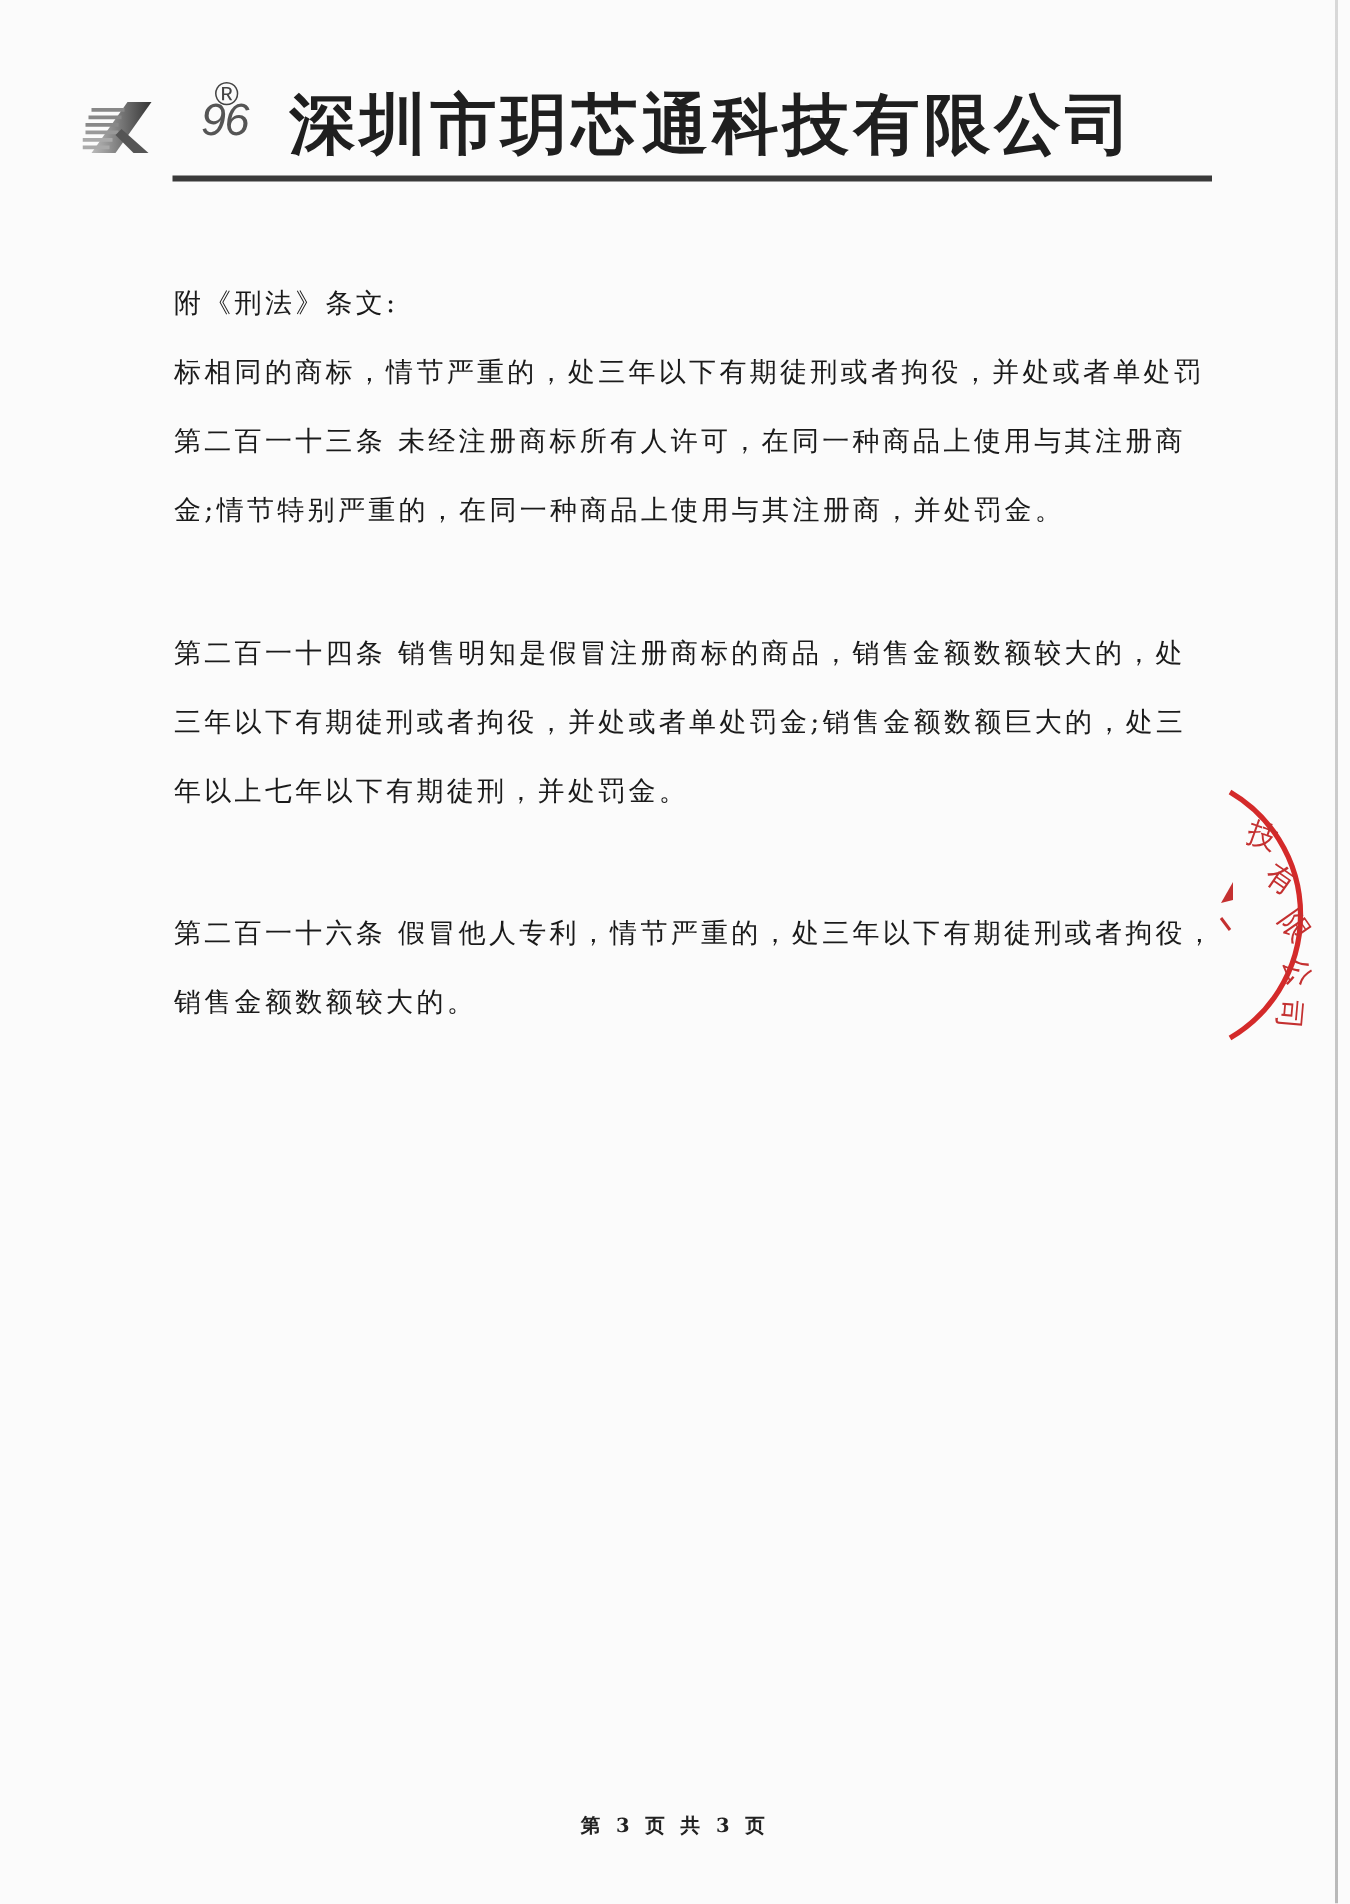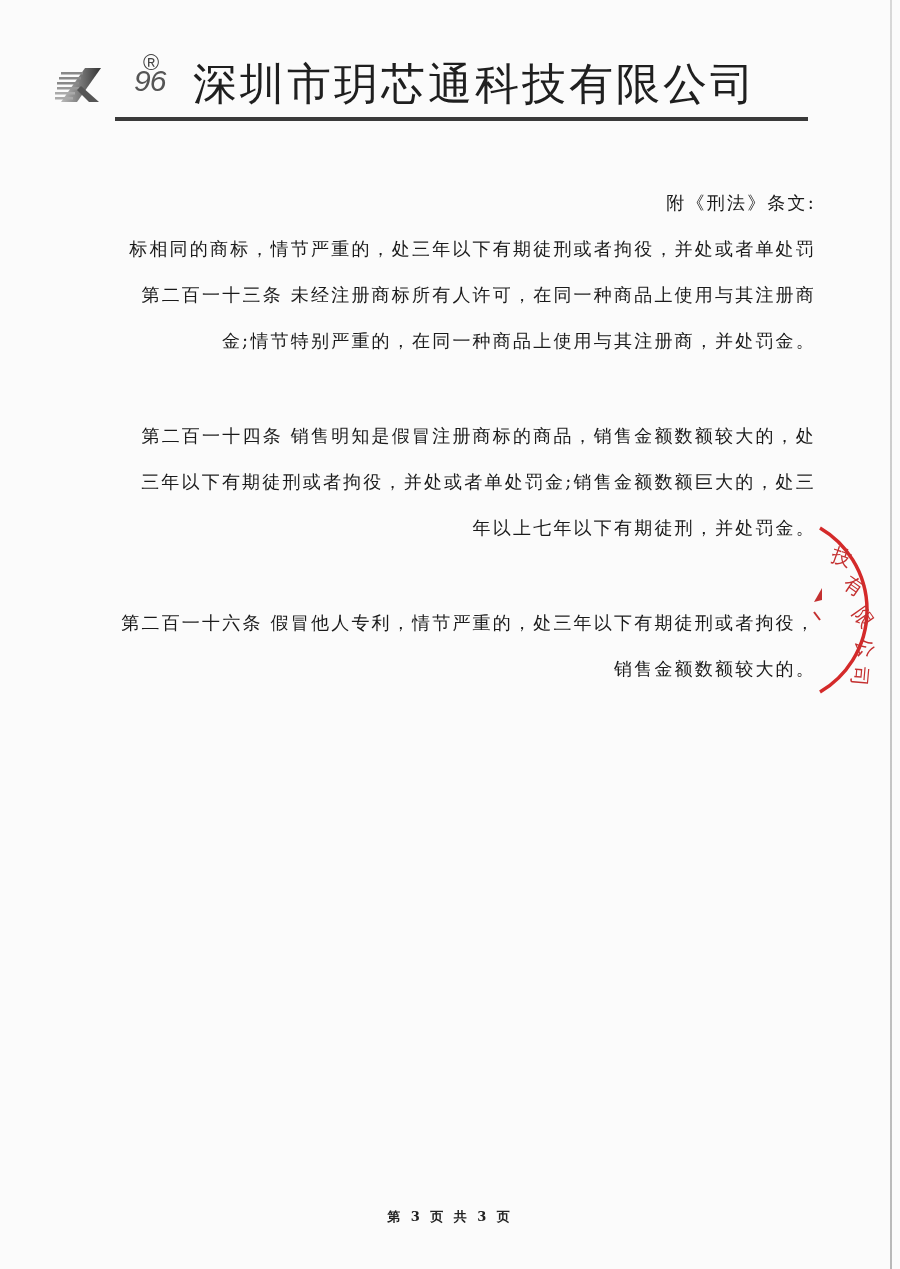--- a/index.html
+++ b/index.html
@@ -64,21 +64,21 @@
       color: #444;
     }
     .company-name {
       position: absolute;
       left: 193px;
       top: 62px;
       font-family: "DejaVu Sans", "Liberation Sans", sans-serif;
       font-size: 44px;
       letter-spacing: 3px;
       color: #1f1f1f;
-      font-weight: 400;
+      font-weight: 700;
       line-height: 1;
     }
     .header-rule {
       position: absolute;
       left: 115px;
       top: 117px;
       width: 693px;
       height: 4px;
       background: #3a3a3a;
     }
@@ -87,21 +87,20 @@
       left: 116px;
       top: 180px;
       width: 700px;
       font-size: 18px;
       letter-spacing: 2.2px;
     }
     .line {
       height: 46px;
       line-height: 46px;
       white-space: nowrap;
-      text-align: right;
     }
     .gap {
       height: 49px;
     }
     .footer {
       position: absolute;
       left: 0;
       top: 1208px;
       width: 900px;
       text-align: center;

